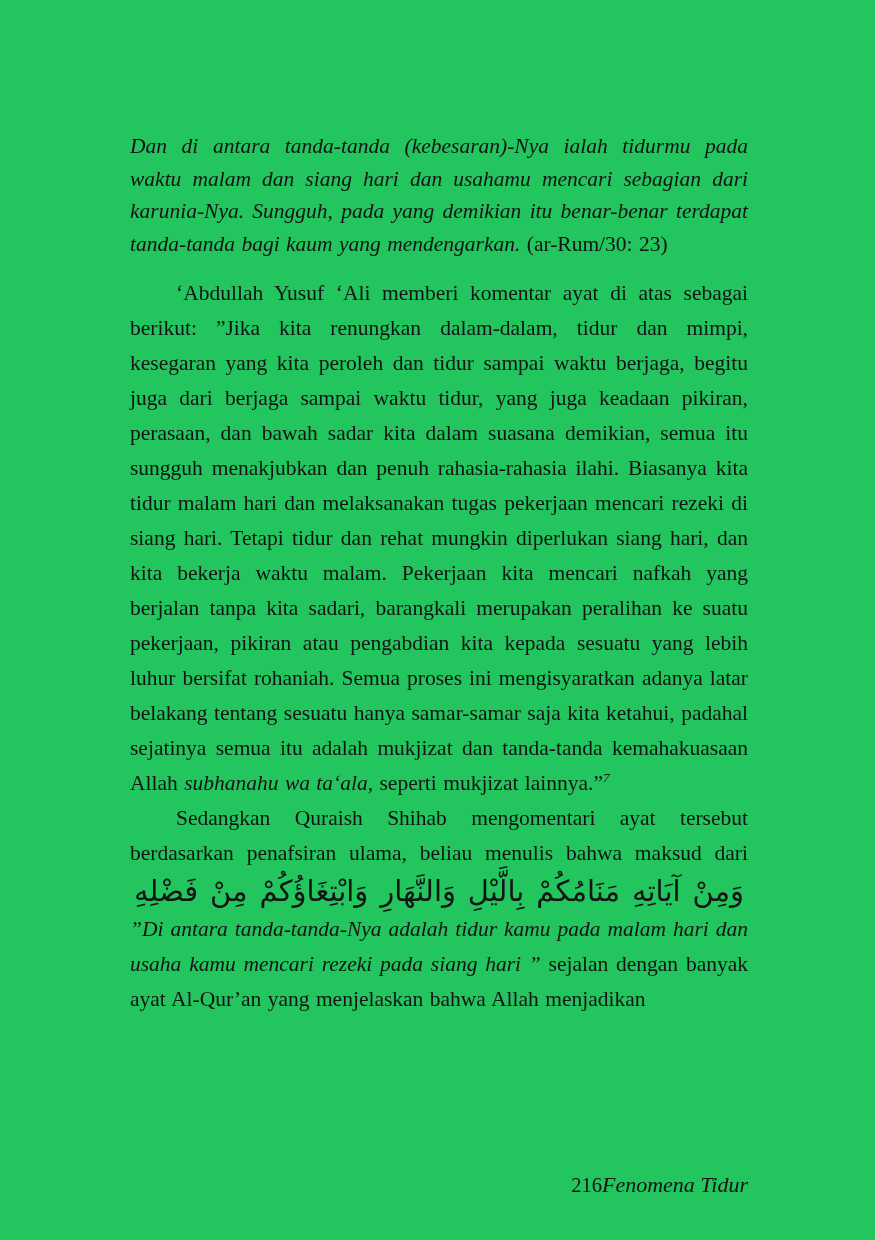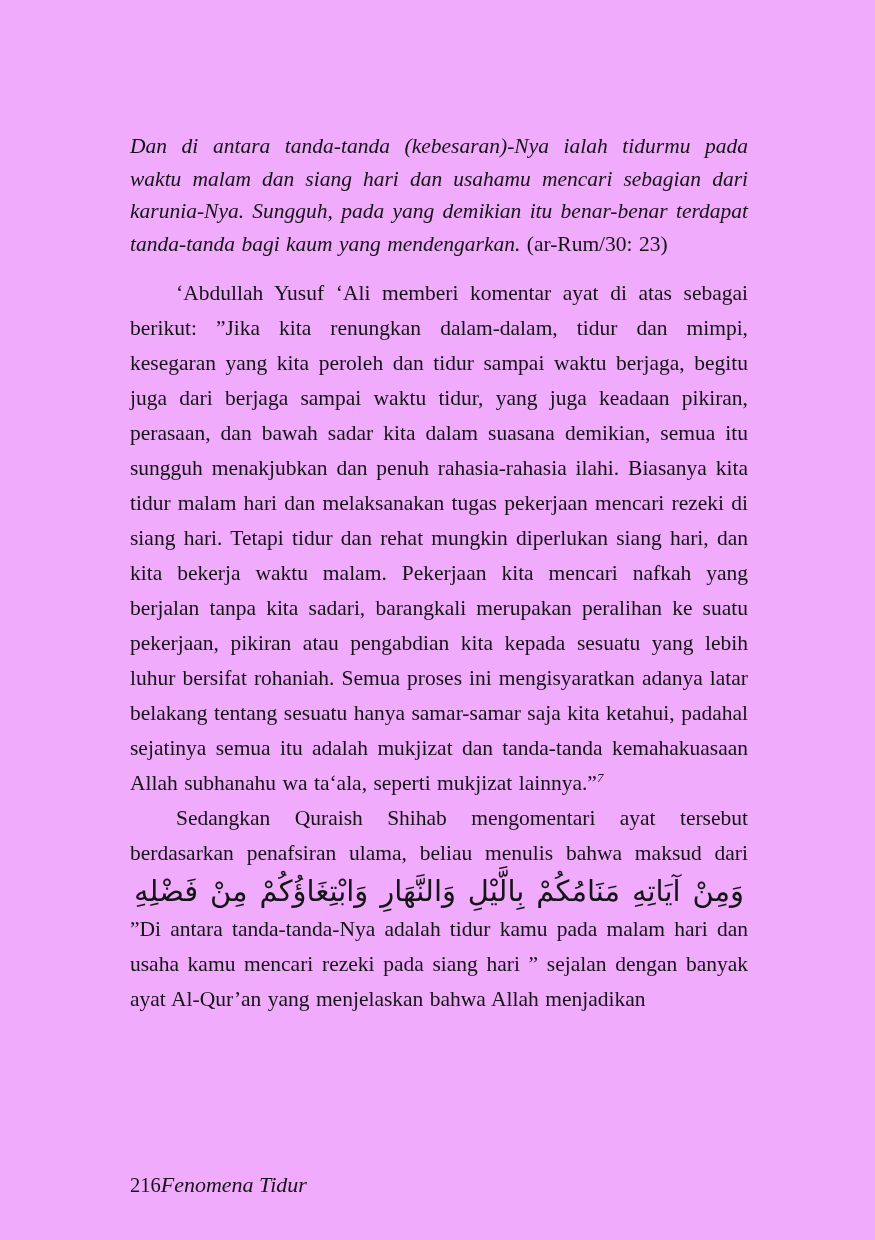--- a/index.html
+++ b/index.html
@@ -8,21 +8,21 @@
     width: 875px;
     height: 1240px;
     background: #f6f6f4;
     font-family: "Liberation Serif", "DejaVu Serif", serif;
     color: #141414;
     position: relative;
   }
   .page {
     position: absolute;
     inset: 0;
-    background: #f0abfc;
+    background: #22c55e;
     overflow: hidden;
   }
   .content {
     position: absolute;
     left: 130px;
     top: 130px;
     width: 618px;
   }
   p {
     margin: 0;
@@ -31,21 +31,21 @@
     line-height: 35px;
     word-spacing: 1px;
   }
   .quote {
     font-style: italic;
     line-height: 32.5px;
     margin-bottom: 16px;
   }
   .quote .ref { font-style: normal; }
   .body-para { text-indent: 46px; }
-  .italic { }
+  .italic { font-style: italic; }
   sup.footnote {
     font-size: 13px;
     font-style: italic;
     line-height: 0;
     vertical-align: super;
   }
   .arabic {
     font-family: Liberation Serif, serif;
     font-size: 29px;
     line-height: 1.4;
@@ -53,21 +53,21 @@
     unicode-bidi: isolate;
     font-style: normal;
     padding: 0 4px;
   }
   .footer {
     position: absolute;
     left: 130px;
     top: 1172px;
     width: 618px;
     display: flex;
-    justify-content: flex-start;
+    justify-content: flex-end;
     align-items: baseline;
     font-size: 20.5px;
   }
   .footer .book-title { font-style: italic; font-size: 22px; }
 </style>
 </head>
 <body>
 
 <div class="page">
   <div class="content">

